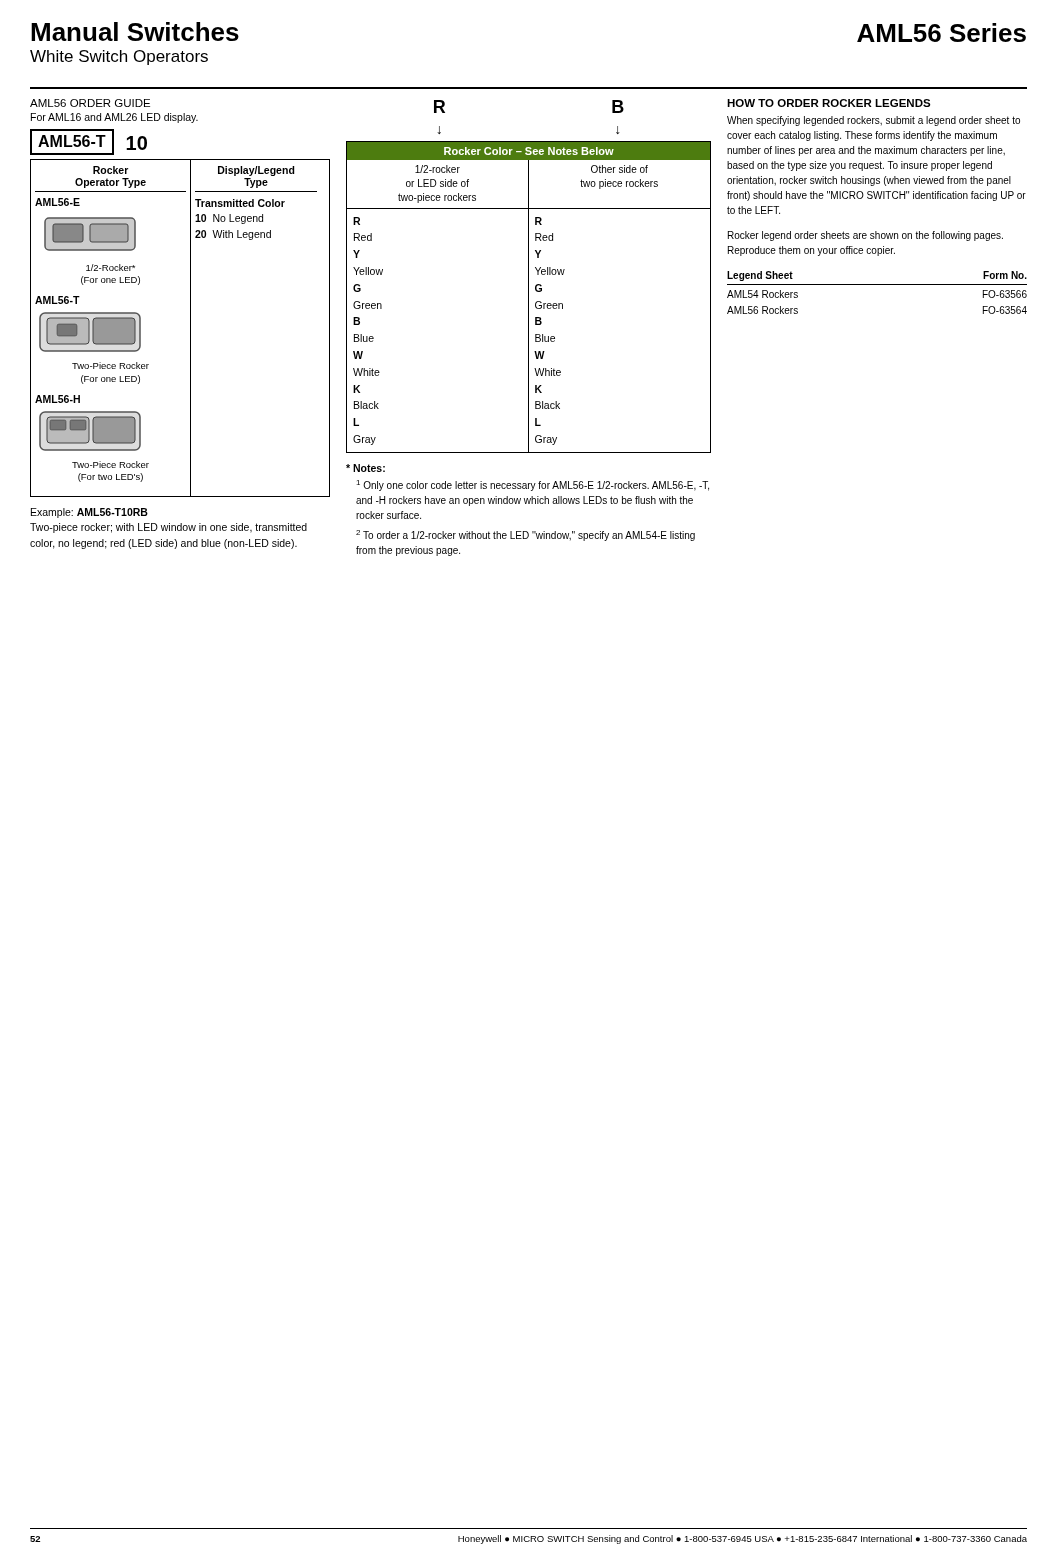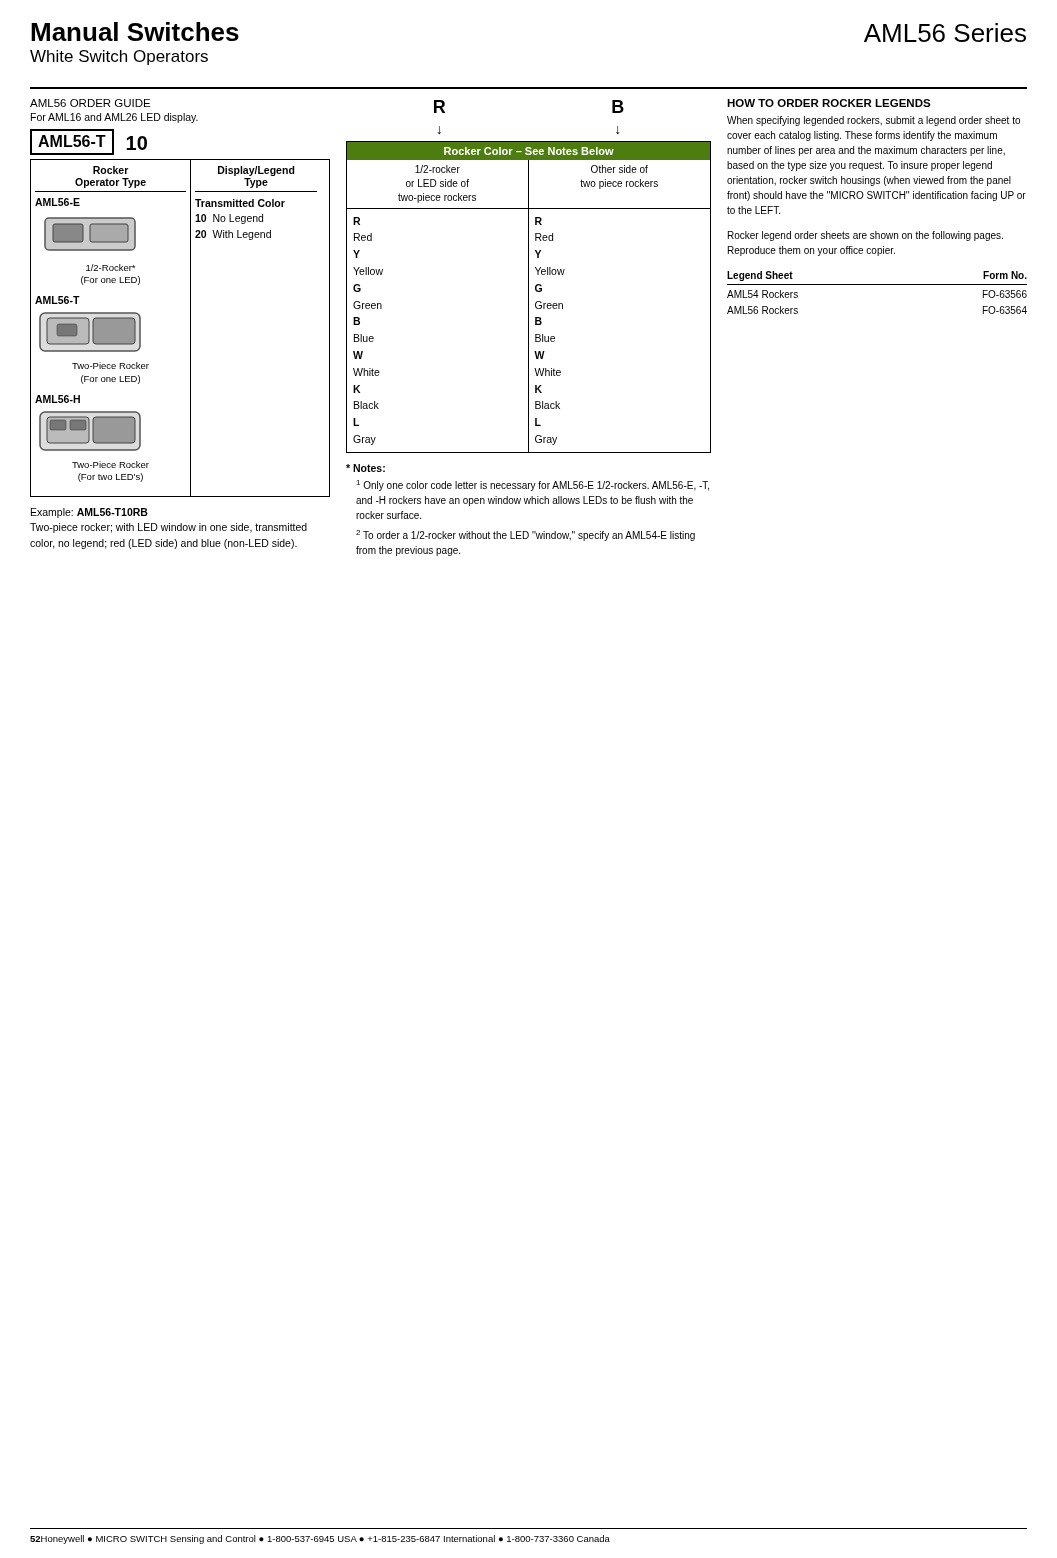--- a/index.html
+++ b/index.html
@@ -30,21 +30,21 @@
       font-size: 26px;
       font-weight: bold;
       line-height: 1.1;
     }
     .header-left .title-sub {
       font-size: 17px;
       font-weight: normal;
     }
     .header-right .series-title {
       font-size: 26px;
-      font-weight: normal;
+      font-weight: bold;
     }
 
     
     .main-content {
       display: flex;
       gap: 0;
     }
 
     
     .left-col {
@@ -270,20 +270,21 @@
 
     
     .footer {
       position: absolute;
       bottom: 14px;
       left: 30px;
       right: 30px;
       border-top: 1px solid #000;
       padding-top: 4px;
       display: flex;
+      justify-content: space-between;
       font-size: 9.5px;
     }
     .footer-page {
       font-weight: bold;
     }
 
     
     svg.rocker-svg {
       width: 110px;
       height: 50px;

